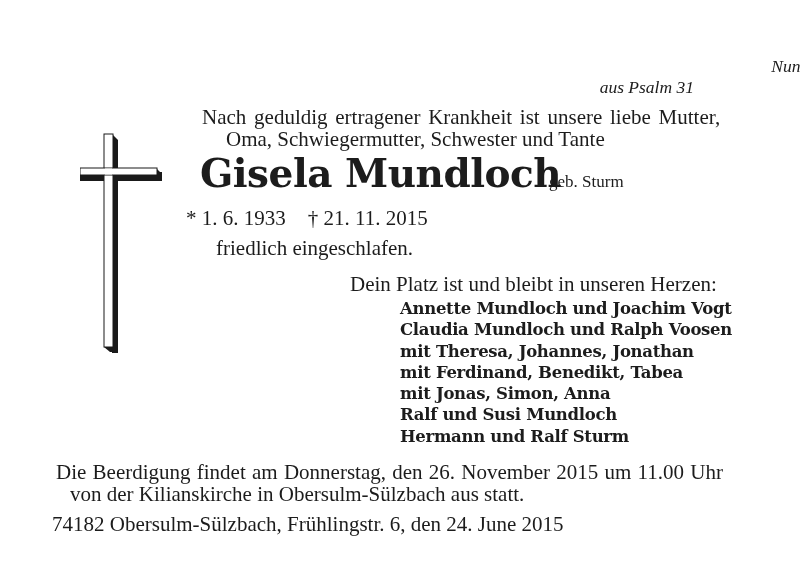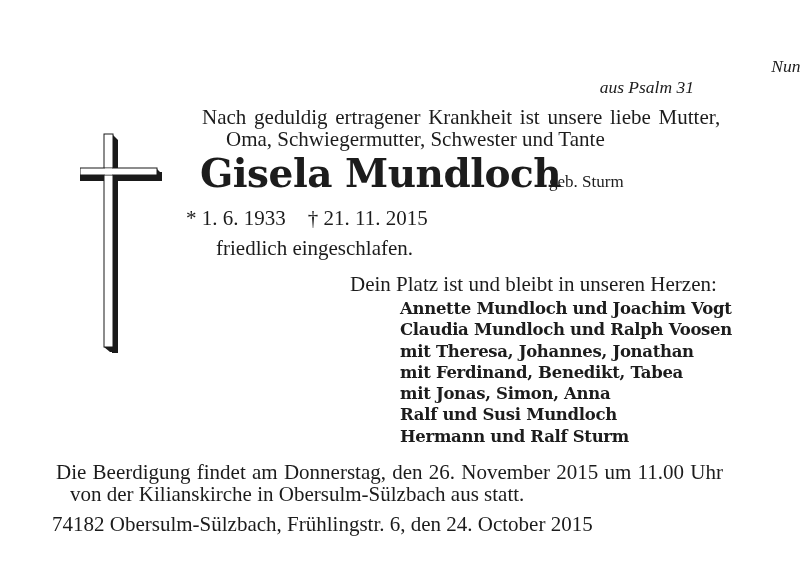--- a/index.html
+++ b/index.html
@@ -70,13 +70,13 @@
   <div>Claudia Mundloch und Ralph Voosen</div>
   <div>mit Theresa, Johannes, Jonathan</div>
   <div>mit Ferdinand, Benedikt, Tabea</div>
   <div>mit Jonas, Simon, Anna</div>
   <div>Ralf und Susi Mundloch</div>
   <div>Hermann und Ralf Sturm</div>
 </div>
 
 <div class="abs serif funeral1">Die Beerdigung findet am Donnerstag, den 26. November 2015 um 11.00 Uhr</div>
 <div class="abs serif funeral2">von der Kilianskirche in Obersulm-Sülzbach aus statt.</div>
-<div class="abs serif place">74182 Obersulm-Sülzbach, Frühlingstr. 6, den 24. October 2015</div>
+<div class="abs serif place">74182 Obersulm-Sülzbach, Frühlingstr. 6, den 24. June 2015</div>
 
 </body></html>

